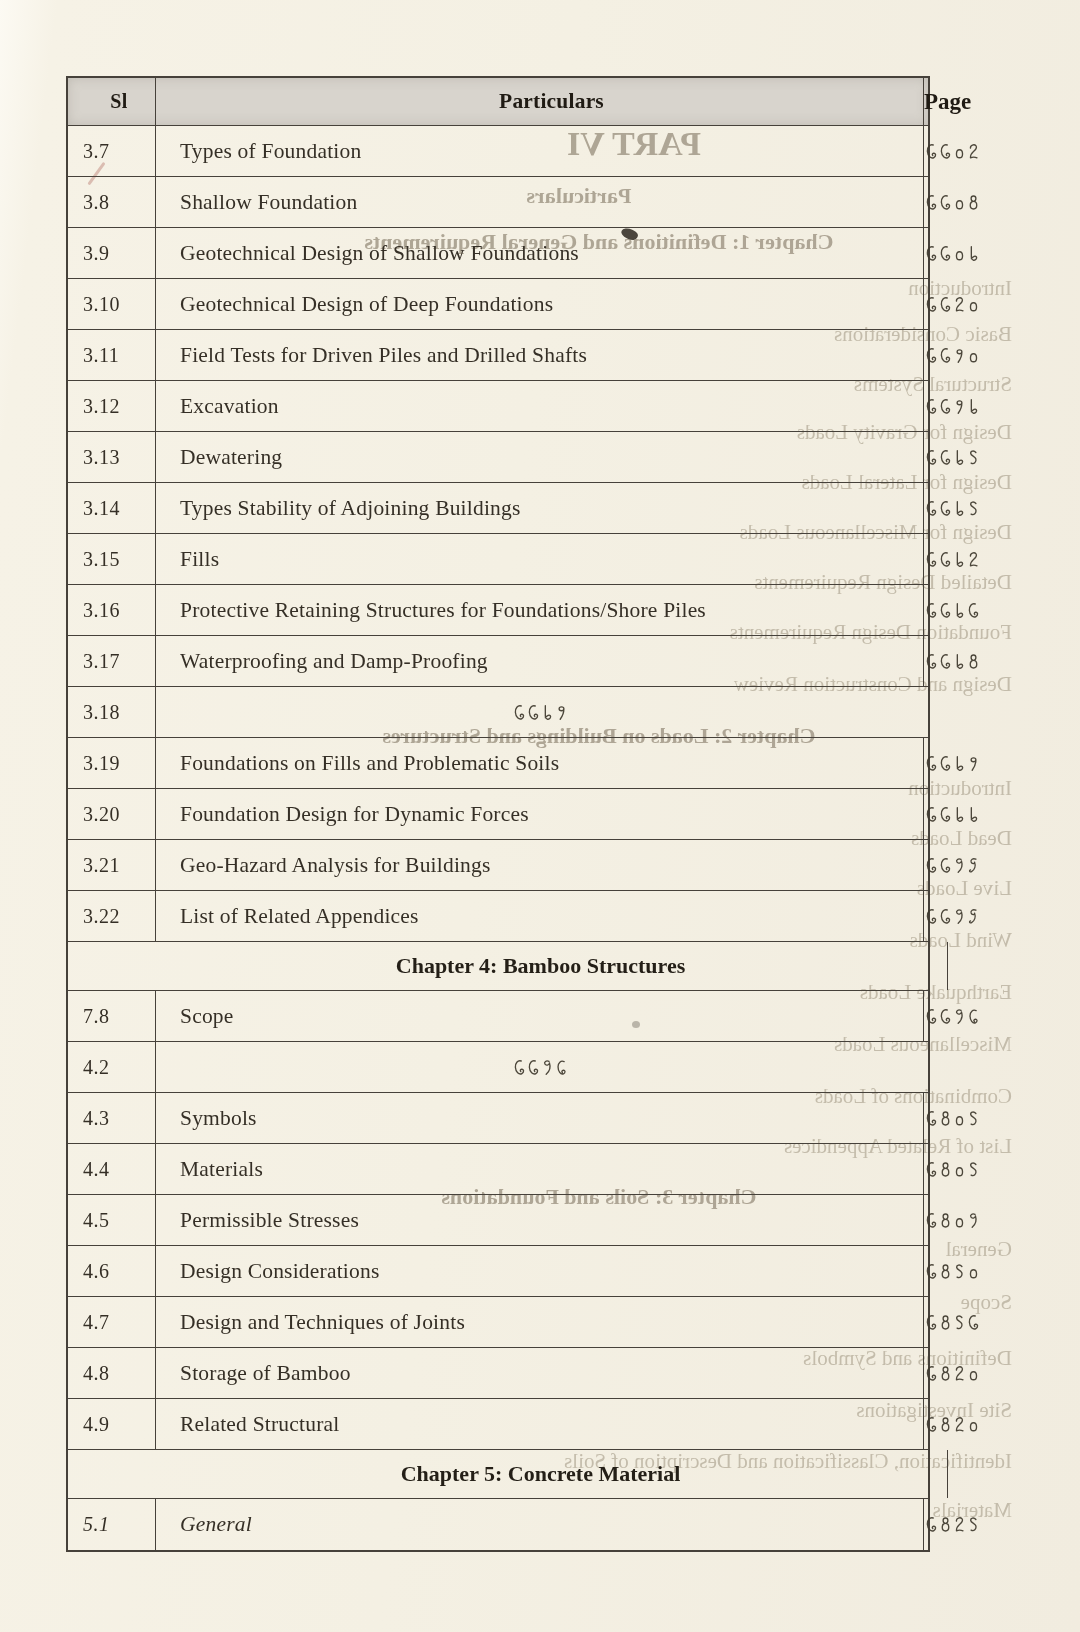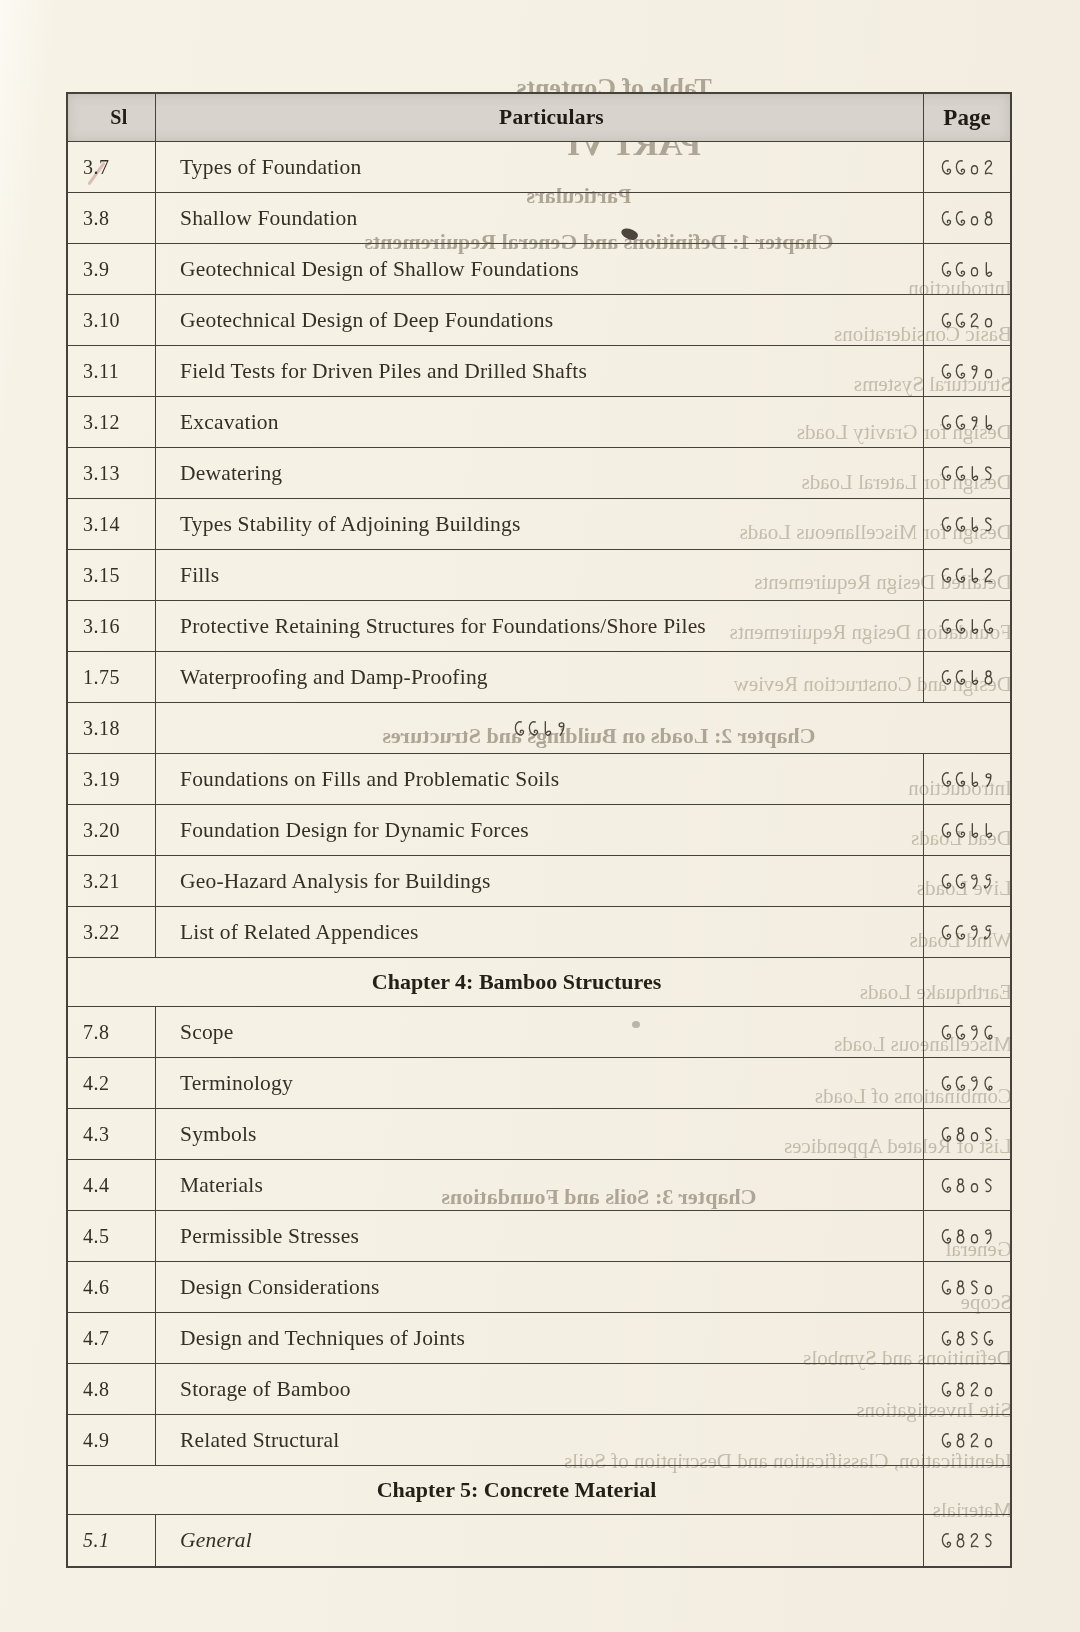--- a/index.html
+++ b/index.html
@@ -9,29 +9,29 @@
         background:linear-gradient(97deg,#fcfaf3 0%,#f6f2e6 4.5%,#f4f0e3 45%,#f1ecdf 100%);}
 
   
   .bleed-line{position:absolute;left:66px;width:946px;line-height:30px;
               transform:scaleX(-1);filter:blur(0.6px);white-space:nowrap;
               font-family:"Liberation Serif","DejaVu Serif",serif;}
   .bleed-body{color:#bcb4a2;font-size:21px;padding-left:122px;text-align:left;opacity:.85;}
   .bleed-center{color:#a79e8d;text-align:center;font-weight:bold;opacity:.9;}
 
   
-  .toc{position:absolute;left:66px;top:92px;width:946px;
+  .toc{position:absolute;left:66px;top:76px;width:864px;
        border:2px solid #46413a;box-sizing:border-box;background:transparent;}
   .t-row{display:grid;grid-template-columns:88px 768px 1fr;
          border-bottom:1.6px solid #46413a;box-sizing:border-box;}
   .t-row:last-child{border-bottom:none;font-style:italic;}
   .t-head{height:48px;background:#d8d4cd;
           box-shadow:inset 0 0 12px rgba(120,115,105,.25);}
   .t-entry{height:51px;}
-  .t-chapter{height:49px;grid-template-columns:856px 1fr;}
+  .t-chapter{height:49px;grid-template-columns:856px 1fr;padding-left:24px;}
   .c{display:flex;align-items:center;box-sizing:border-box;color:#352f26;}
   .sl,.ti,.ch{border-right:1.6px solid #46413a;}
   .h{font-weight:bold;font-size:23px;color:#201b14;justify-content:center;}
   .sl{font-size:20px;padding-left:15px;letter-spacing:.5px;}
   .ti{font-size:21.5px;padding-left:24px;letter-spacing:.2px;}
   .pg{justify-content:center;}
   .ch{font-weight:bold;font-size:22px;justify-content:center;padding-left:42px;color:#241f17;}
 
   
   .bn{width:13px;height:21px;margin:0 .5px;display:block;}
@@ -290,21 +290,21 @@
             <svg class="bn" viewBox="0 0 30 42">
               <path d="M10,5.5 L10,29.5 C10,36.5 17.5,38.5 21,34 C24,30 20.5,25.5 16.5,27.5 C13.5,29 11,31 10,33"></path>
             </svg>
             <svg class="bn" viewBox="0 0 30 42">
               <path d="M19,6 C10.5,3.5 5,11.5 5.5,20.5 C6,31 14,38.5 20.5,35 C26,32 25.5,24.5 20,25 C16.5,25.3 16,28.5 18,30.5"></path>
             </svg>
           </span>
         </div>
       </div>
       <div class="t-row t-entry">
-        <div class="c sl">1.75</div>
+        <div class="c sl">3.17</div>
         <div class="c ti">Waterproofing and Damp-Proofing</div>
         <div class="c pg">
           <span class="pgnum">
             <svg class="bn" viewBox="0 0 30 42">
               <path d="M19,6 C10.5,3.5 5,11.5 5.5,20.5 C6,31 14,38.5 20.5,35 C26,32 25.5,24.5 20,25 C16.5,25.3 16,28.5 18,30.5"></path>
             </svg>
             <svg class="bn" viewBox="0 0 30 42">
               <path d="M19,6 C10.5,3.5 5,11.5 5.5,20.5 C6,31 14,38.5 20.5,35 C26,32 25.5,24.5 20,25 C16.5,25.3 16,28.5 18,30.5"></path>
             </svg>
             <svg class="bn" viewBox="0 0 30 42">
@@ -434,21 +434,20 @@
               <path d="M18.5,7 C12,3.5 6.5,8.5 9,13 C11.5,17.5 19,15.5 19.5,10.5 M19.5,10.5 C22.5,19.5 20,29.5 12,36.5"></path>
             </svg>
             <svg class="bn" viewBox="0 0 30 42">
               <path d="M21,7.5 C13.5,4 7,10 7,19.5 C7,29.5 13,38 19.5,35.5 C24.5,33.5 24,27 19.5,27.3 C15.5,27.6 15,31 17,32.5"></path>
             </svg>
           </span>
         </div>
       </div>
       <div class="t-row t-entry">
         <div class="c sl">4.2</div>
-        <div class="c ti">Terminology</div>
         <div class="c pg">
           <span class="pgnum">
             <svg class="bn" viewBox="0 0 30 42">
               <path d="M19,6 C10.5,3.5 5,11.5 5.5,20.5 C6,31 14,38.5 20.5,35 C26,32 25.5,24.5 20,25 C16.5,25.3 16,28.5 18,30.5"></path>
             </svg>
             <svg class="bn" viewBox="0 0 30 42">
               <path d="M19,6 C10.5,3.5 5,11.5 5.5,20.5 C6,31 14,38.5 20.5,35 C26,32 25.5,24.5 20,25 C16.5,25.3 16,28.5 18,30.5"></path>
             </svg>
             <svg class="bn" viewBox="0 0 30 42">
               <path d="M18.5,7 C12,3.5 6.5,8.5 9,13 C11.5,17.5 19,15.5 19.5,10.5 M19.5,10.5 C22.5,19.5 20,29.5 12,36.5"></path>

